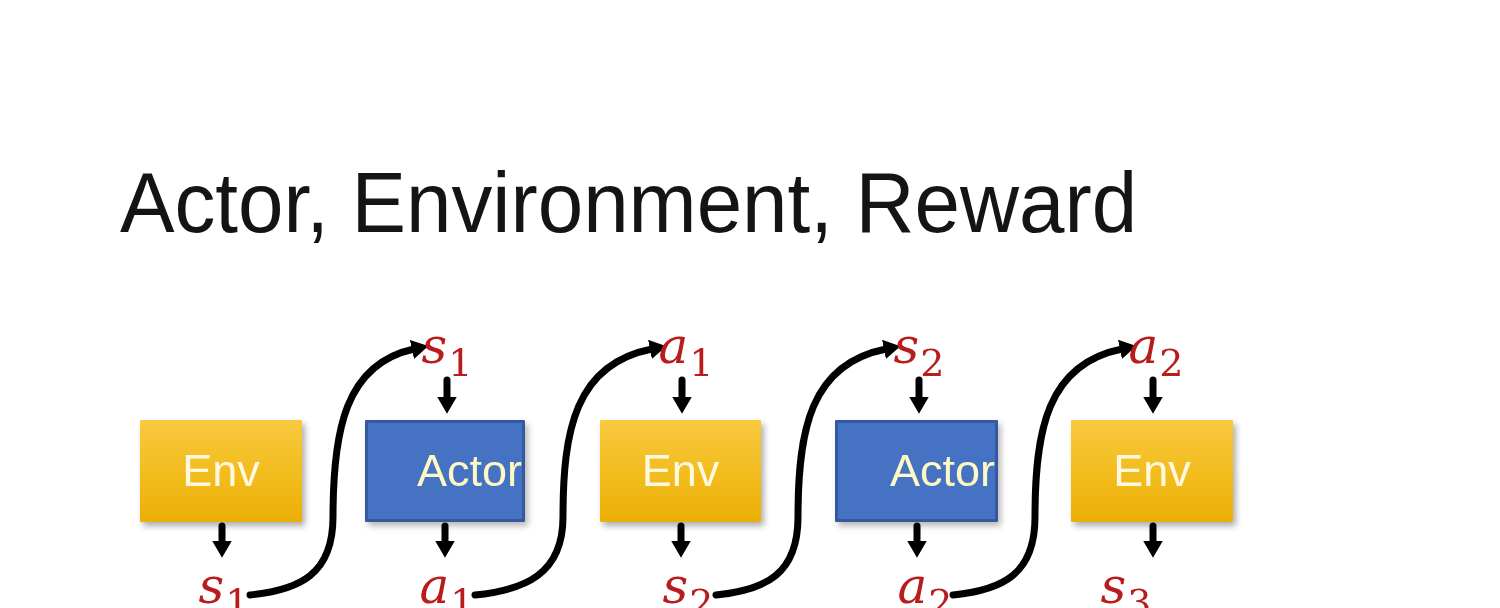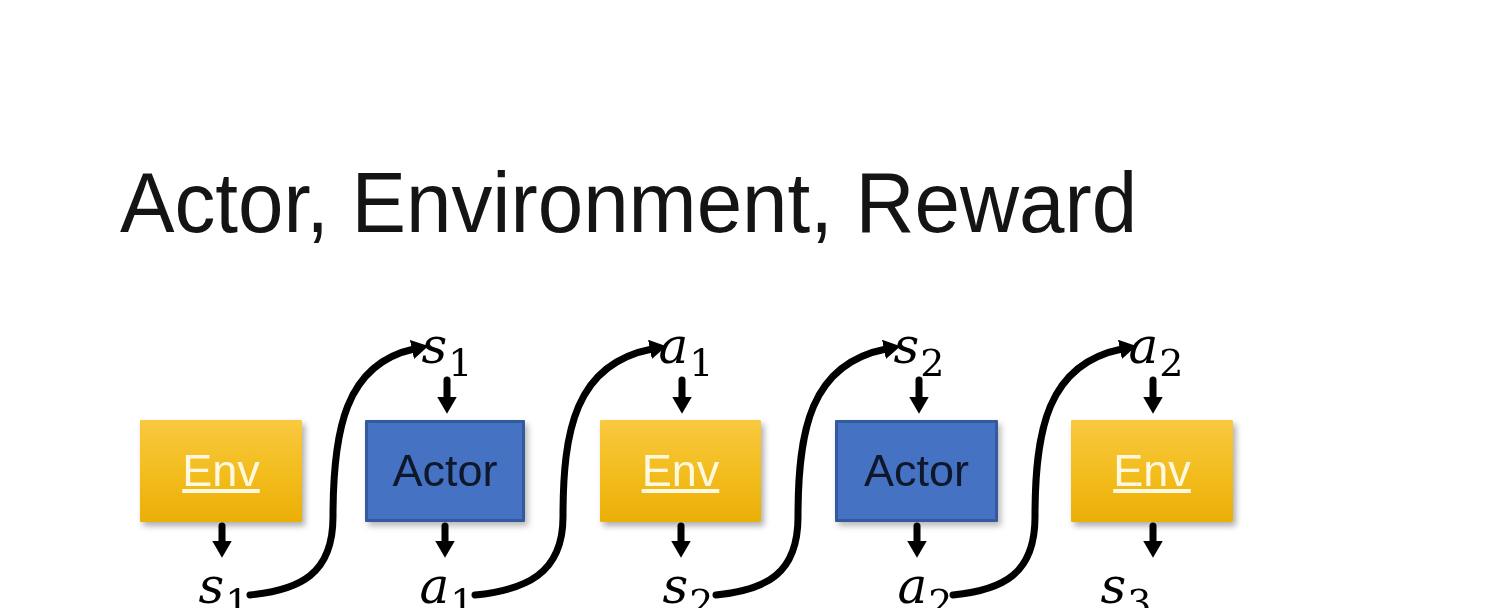--- a/index.html
+++ b/index.html
@@ -29,37 +29,37 @@
     position:absolute;
     top:387px; height:102px;
     display:flex; align-items:center; justify-content:center;
     font-size:45px;
     border-radius:1px;
   }
   .box.env {
     background:linear-gradient(180deg,#F9C93F 0%,#F2BC1C 55%,#EBAF06 100%);
     color:#FFF8E1;
     box-shadow:3px 4px 6px rgba(0,0,0,0.32);
-    text-decoration:underline;
   }
   .box.actor {
     background:#4672C4;
     border:3px solid #35599E;
-    color:#0f172a;
+    color:#fef9c3;
     box-sizing:border-box;
     box-shadow:3px 4px 6px rgba(0,0,0,0.28);
+    justify-content:flex-end;
   }
   .mlabel {
     position:absolute;
     transform:translateX(-50%);
     font-family:"DejaVu Serif", serif;
     font-style:italic;
     font-size:50px;
     line-height:1;
-    color:#000000;
+    color:#b91c1c;
     white-space:nowrap;
   }
   .mlabel .sub {
     font-style:normal;
     font-size:38px;
     position:relative;
     top:13px;
     margin-left:1px;
   }
   .dots {

